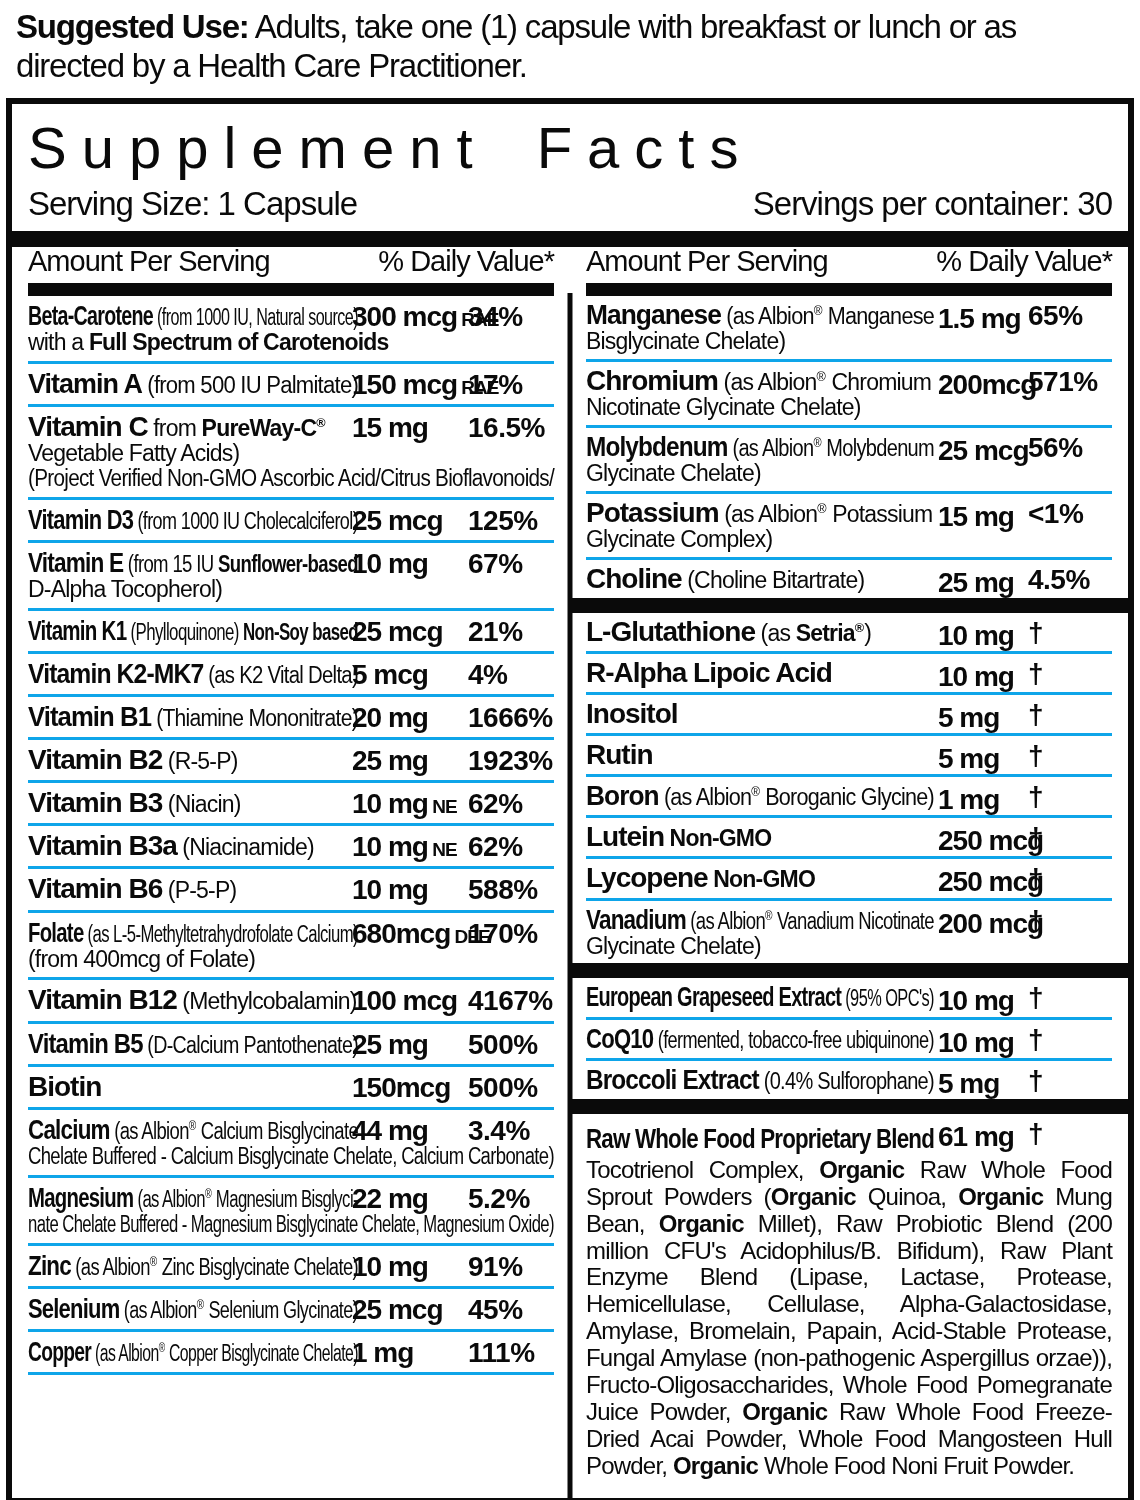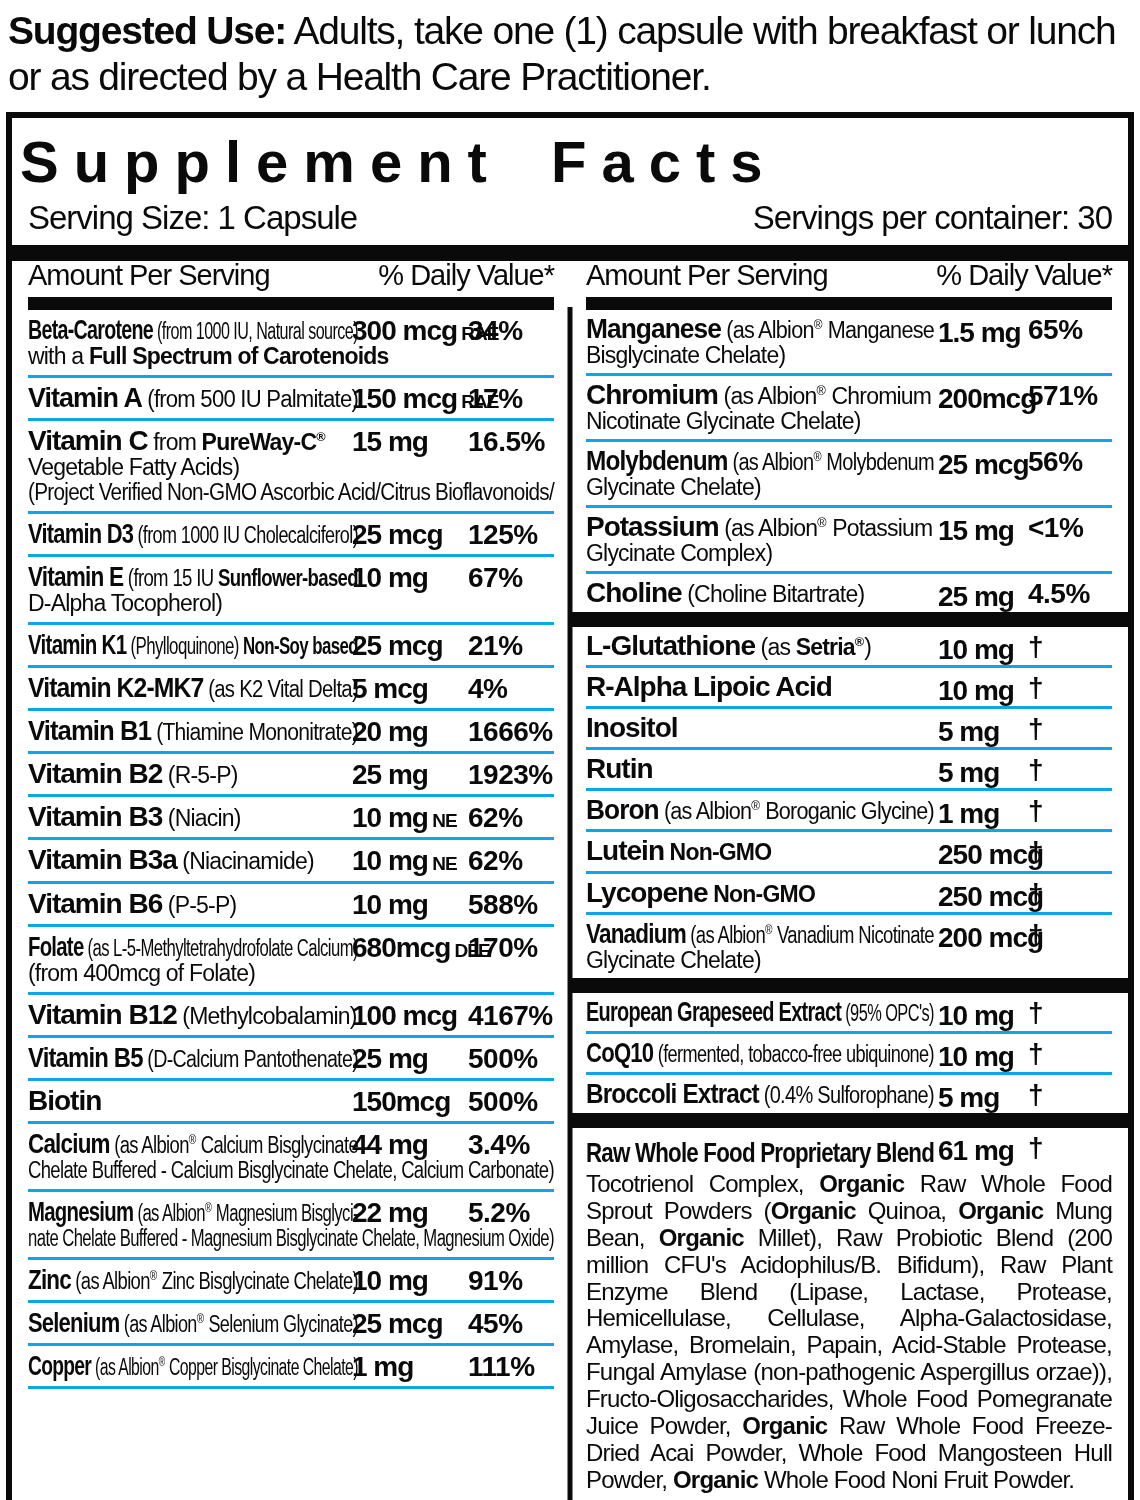--- a/index.html
+++ b/index.html
@@ -1,24 +1,24 @@
 <!DOCTYPE html>
 <html><head>
 <meta charset="utf-8">
 <style>
   html,body { margin:0; padding:0; background:#fff; }
   body { width:1140px; color:#0a0a0a; font-family:"Liberation Sans", sans-serif; }
   sup { font-size:0.55em; vertical-align:super; letter-spacing:0; }
   .b { font-weight:bold; }
 
-  .suggested { margin:8px 12px 12px 8px; font-size:39px; line-height:1.18; letter-spacing:-1.2px; }
+  .suggested { margin:8px 12px 12px 16px; font-size:33px; line-height:1.18; letter-spacing:-1.2px; }
   .su-label { font-weight:bold; }
 
   .box { margin:0 6px; border:6px solid #0a0a0a; background:#fff; }
-  .title { font-size:58px; font-weight:bold; letter-spacing:15px; word-spacing:18px; padding:10px 8px 2px 8px; white-space:nowrap; }
+  .title { font-size:58px; font-weight:normal; letter-spacing:15px; word-spacing:18px; padding:10px 8px 2px 16px; white-space:nowrap; }
   .serving-row { display:flex; justify-content:space-between; padding:2px 16px 8px; font-size:33px; letter-spacing:-1px; }
   .bar-full { height:16px; background:#0a0a0a; }
 
   .cols { display:flex; position:relative; }
   .divider { position:absolute; left:50%; transform:translateX(-50%); top:46px; bottom:0; width:5px; background:#0a0a0a; }
   .col { width:50%; box-sizing:border-box; padding:0 16px 6px; }
   .col-header { display:flex; justify-content:space-between; align-items:flex-end; height:36px; box-sizing:border-box; padding-bottom:5px; font-size:29px; letter-spacing:-1px; }
   .col-bar { height:13px; background:#0a0a0a; }
 
   .row { position:relative; border-bottom:3px solid #0ea5e9; padding:4px 0 5px; }

